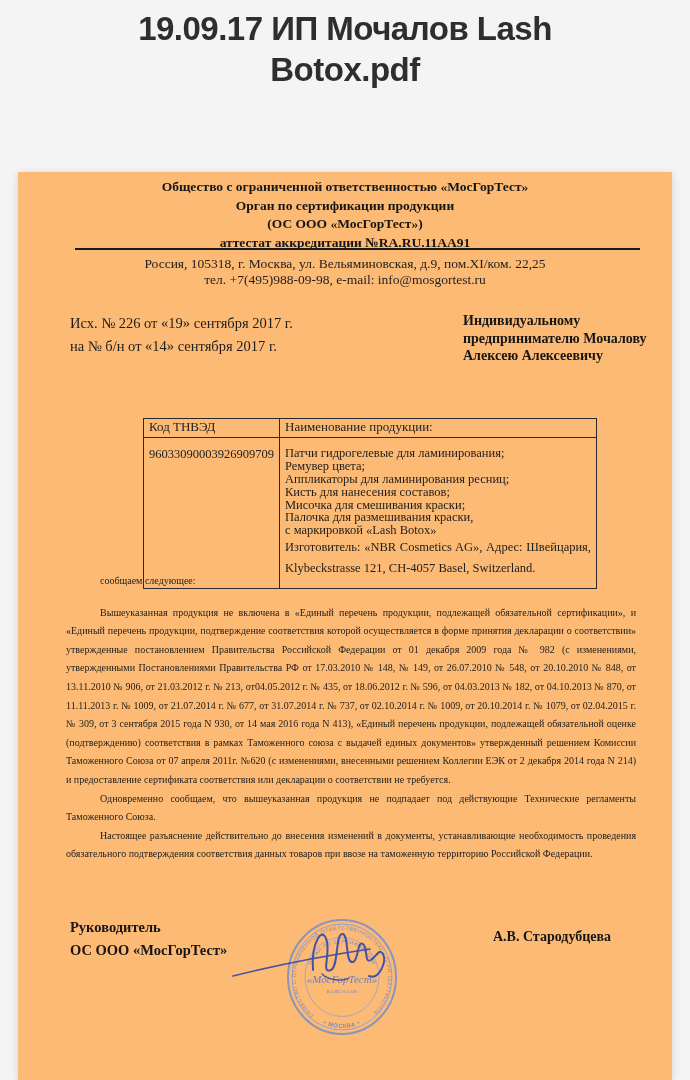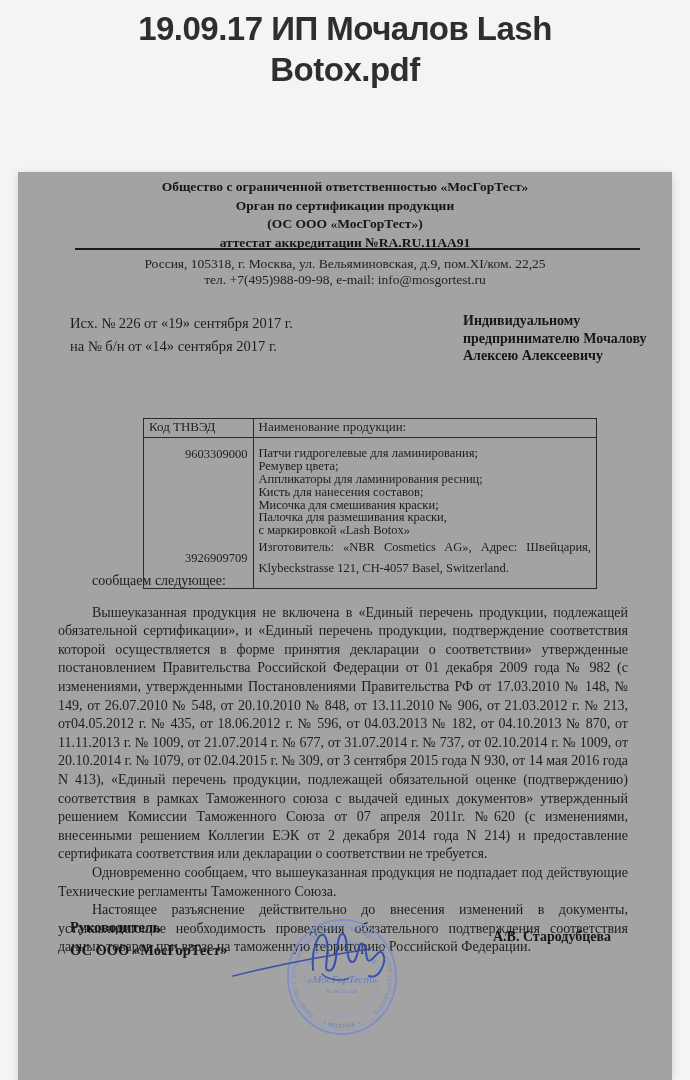--- a/index.html
+++ b/index.html
@@ -12,21 +12,21 @@
   .file-title {
     position: absolute; top: 8px; left: 0; width: 690px;
     text-align: center;
     font-family: "Liberation Sans", sans-serif;
     font-weight: bold; font-size: 33px; line-height: 41px;
     color: #2e2e2e; letter-spacing: -0.5px;
   }
   .page {
     position: absolute; left: 18px; top: 172px;
     width: 654px; height: 908px;
-    background: #a3a3a3;
+    background: #fdba74;
     box-shadow: 0 2px 8px rgba(0,0,0,0.14);
     color: #1d1d1d;
   }
   .org-block {
     position: absolute; top: 6px; left: 0; width: 100%;
     text-align: center; font-weight: bold;
     font-size: 13.5px; line-height: 18.5px; color: #161616;
   }
   .rule {
     position: absolute; top: 76px; left: 57px; width: 565px;
@@ -52,27 +52,27 @@
   .tnved-table {
     position: absolute; top: 246px; left: 125px; width: 454px;
     border-collapse: collapse;
     font-size: 12.5px; line-height: 12.9px; color: #1d1d1d;
   }
   .tnved-table td {
     border: 1px solid #2a2a2a; vertical-align: top; padding: 9px 5px;
   }
   .tnved-table td.c1 { width: 98px; }
   .tnved-table .hdr td { font-size: 13px; padding: 2px 5px 3px 5px; }
-  .codes-cell { display: flex; flex-direction: column; justify-content: space-between; height: 118px; margin-left: 36px; }
+  .codes-cell { display: flex; flex-direction: row; justify-content: center; height: 118px; }
   .codes-cell div { line-height: 14px; }
   .prod-line { line-height: 12.9px; padding: 0; }
   .manuf { text-align: justify; line-height: 21px; }
   .body-text {
-    position: absolute; top: 400px; left: 40px; width: 570px;
-    font-size: 14px; line-height: 18.6px; color: #1d1d1d;
+    position: absolute; top: 400px; left: 48px; width: 570px;
+    font-size: 10px; line-height: 18.6px; color: #1d1d1d;
   }
   .body-text p { margin: 0; text-align: justify; text-indent: 34px; }
   .body-text p.lead { margin-bottom: 13px; text-align: left; }
   .sign-block {
     position: absolute; top: 744px; left: 52px;
     font-weight: bold; font-size: 14.5px; line-height: 23px; color: #161616;
   }
   .sign-name {
     position: absolute; top: 757px; left: 475px;
     font-weight: bold; font-size: 14px; color: #161616;

